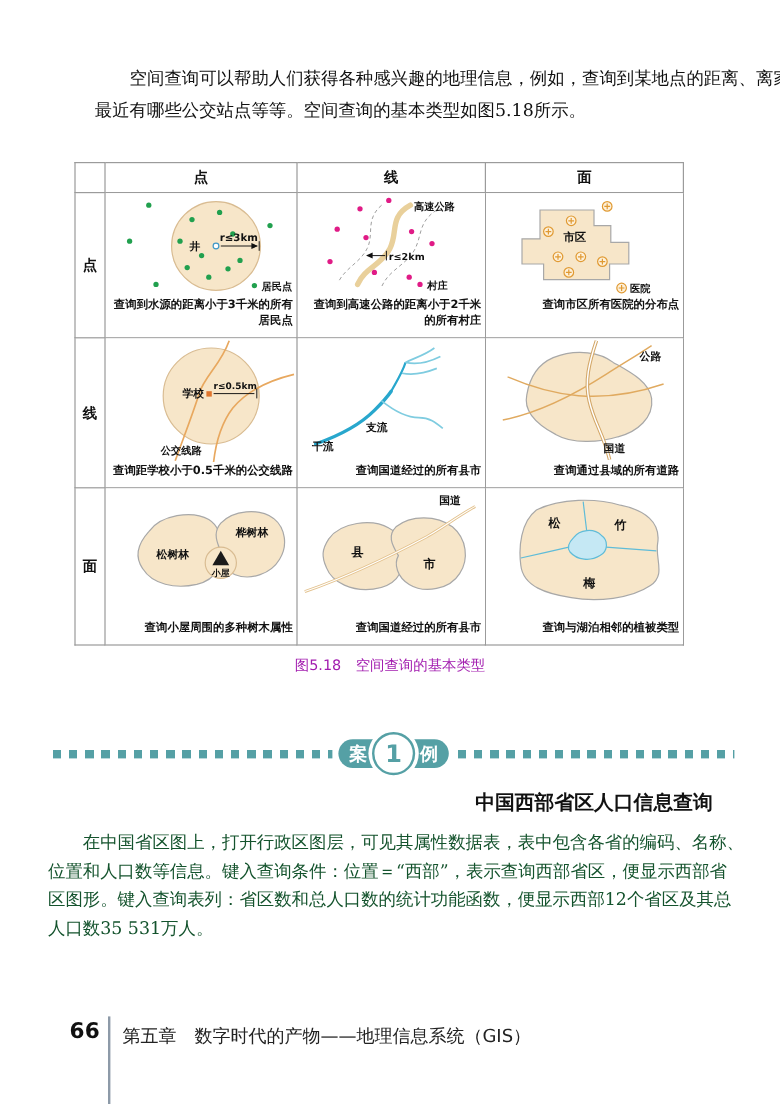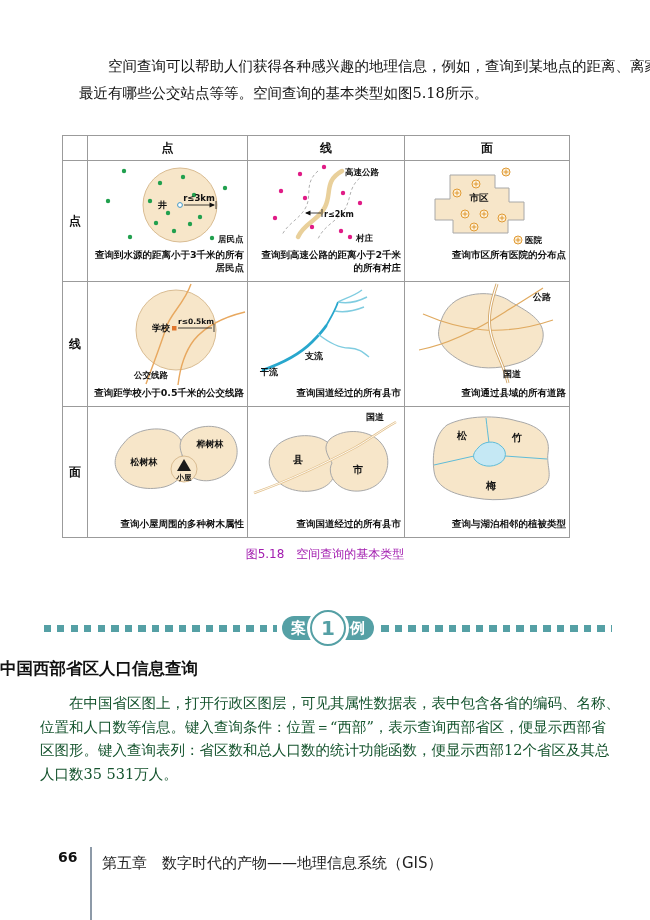--- a/index.html
+++ b/index.html
@@ -42,28 +42,28 @@
   .badge-left,.badge-right{
     background:#55a0a5;color:#fff;font-size:15px;font-weight:bold;
     height:24px;line-height:24px;padding:0 9px;}
   .badge-left{border-radius:13px 0 0 13px;padding-right:12px;margin-right:-8px;}
   .badge-right{border-radius:0 13px 13px 0;padding-left:12px;margin-left:-8px;}
   .badge-circle{
     width:32px;height:32px;border-radius:50%;background:#fff;border:2.5px solid #55a0a5;
     color:#55a0a5;font-size:20px;font-weight:bold;display:flex;align-items:center;justify-content:center;
     position:relative;z-index:2;box-shadow:0 0 0 3px #ffffff;}
   
-  .ex-title{position:absolute;top:658px;left:0;width:594px;text-align:left;
+  .ex-title{position:absolute;top:658px;left:0;width:594px;text-align:right;
     font-size:16.5px;font-weight:bold;color:#111;}
   .ex-text{position:absolute;top:692px;left:40px;width:580px;
     font-family:"DejaVu Serif","Liberation Serif",serif;
     font-size:14.5px;line-height:23.5px;color:#14532d;}
   .ex-text p{margin:0;text-indent:2em;}
   
-  .footer-page{position:absolute;top:849px;left:58px;font-size:14px;font-weight:bold;color:#111;}
+  .footer-page{position:absolute;top:849px;left:58px;font-size:18px;font-weight:bold;color:#111;}
   .footer-rule{position:absolute;top:847px;left:90px;width:2px;height:73px;background:#8d9aa8;}
   .footer-chapter{position:absolute;top:854px;left:102px;font-size:15px;color:#222;}
 </style>
 </head>
 <body>
 
 <div class="intro">空间查询可以帮助人们获得各种感兴趣的地理信息，例如，查询到某地点的距离、离家最近有哪些公交站点等等。空间查询的基本类型如图5.18所示。</div>
 
 <table class="qtable">
   <tbody>

